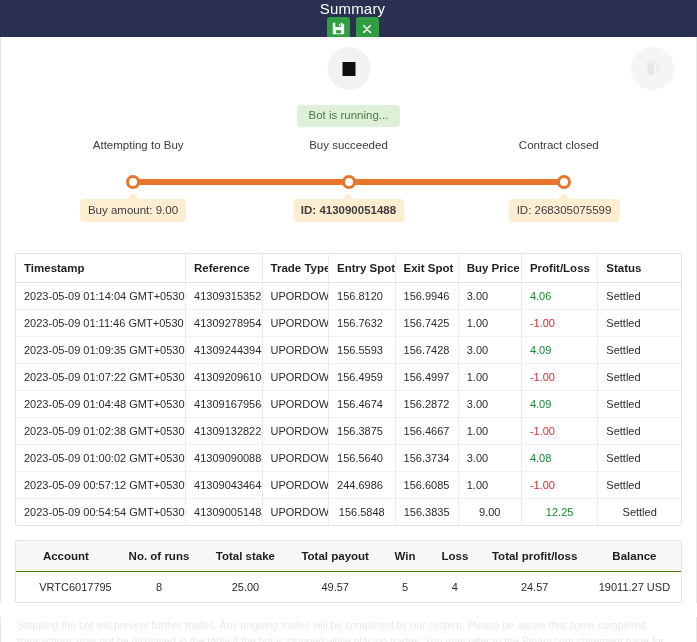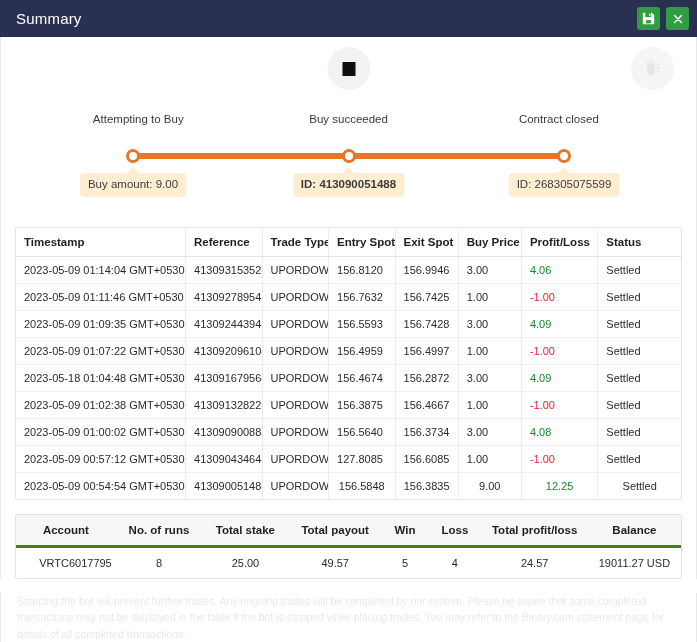--- a/index.html
+++ b/index.html
@@ -18,20 +18,21 @@
   }
 
   
   .titlebar {
     height: 37px;
     background: #2a3052;
     display: flex;
     align-items: center;
     padding: 0 8px 0 16px;
     position: relative;
+    flex-direction: column;
   }
   .titlebar-title {
     color: #ffffff;
     font-size: 15px;
     font-weight: 400;
     letter-spacing: .2px;
     flex: 1;
   }
   .titlebar-actions { display: flex; gap: 6px; }
   .tb-btn {
@@ -103,21 +104,21 @@
   }
 
   
   .timeline {
     position: relative;
     margin: 12px 14px 0 14px;
     height: 104px;
   }
   .tl-labels {
     display: flex;
-    justify-content: flex-end;
+    justify-content: center;
     padding: 0 4px;
   }
   .tl-label {
     font-size: 11.5px;
     color: #3a3a3a;
     width: 33.33%;
     text-align: center;
   }
   .tl-track {
     position: absolute;
@@ -225,21 +226,21 @@
     table-layout: fixed;
     font-size: 11px;
   }
   table.stats th {
     background: #f7f7f8;
     font-size: 11.5px;
     font-weight: bold;
     color: #1f1f1f;
     padding: 9px 4px;
     text-align: center;
-    border-bottom: 3px solid #4d7c0f;
+    border-bottom: 1px solid #4d7c0f;
   }
   table.stats td {
     padding: 9px 4px;
     text-align: center;
     color: #2b2b2b;
   }
   table.stats td.left { text-align: right; padding-left: 14px; }
   .win { color: #118a2e; }
   .loss { color: #e3262e; }
 
@@ -294,20 +295,23 @@
             <path fill="#e6e6e6" d="M6 8h8v11a1 1 0 0 1-1 1H7a1 1 0 0 1-1-1V8z"></path>
             <path fill="#e6e6e6" d="M4.5 5.6h11v1.6h-11zM8.2 3.8h3.6v1.4H8.2z"></path>
             <rect fill="#e6e6e6" x="16.2" y="8.4" width="4.4" height="1.7"></rect>
             <rect fill="#e6e6e6" x="16.2" y="12.1" width="4.4" height="1.7"></rect>
             <rect fill="#e6e6e6" x="16.2" y="15.8" width="3" height="1.7"></rect>
           </svg>
         </span>
       </button>
     </div>
 
+    <div class="status-wrap">
+      <div class="status-pill">Bot is running...</div>
+    </div>
 
     <div class="timeline">
       <div class="tl-labels">
         <div class="tl-label">Attempting to Buy</div>
         <div class="tl-label">Buy succeeded</div>
         <div class="tl-label">Contract closed</div>
       </div>
       <div class="tl-track">
         <span class="tl-dot d0"></span>
         <span class="tl-dot d1"></span>
@@ -379,21 +383,21 @@
               <td>2023-05-09 01:07:22 GMT+0530</td>
               <td>413092096108</td>
               <td>UPORDOWN</td>
               <td>156.4959</td>
               <td>156.4997</td>
               <td>1.00</td>
               <td class="pl-neg">-1.00</td>
               <td>Settled</td>
             </tr>
             <tr>
-              <td>2023-05-18 01:04:48 GMT+0530</td>
+              <td>2023-05-09 01:04:48 GMT+0530</td>
               <td>413091679568</td>
               <td>UPORDOWN</td>
               <td>156.4674</td>
               <td>156.2872</td>
               <td>3.00</td>
               <td class="pl-pos">4.09</td>
               <td>Settled</td>
             </tr>
             <tr>
               <td>2023-05-09 01:02:38 GMT+0530</td>
@@ -412,21 +416,21 @@
               <td>156.5640</td>
               <td>156.3734</td>
               <td>3.00</td>
               <td class="pl-pos">4.08</td>
               <td>Settled</td>
             </tr>
             <tr>
               <td>2023-05-09 00:57:12 GMT+0530</td>
               <td>413090434648</td>
               <td>UPORDOWN</td>
-              <td>127.8085</td>
+              <td>244.6986</td>
               <td>156.6085</td>
               <td>1.00</td>
               <td class="pl-neg">-1.00</td>
               <td>Settled</td>
             </tr>
             <tr>
               <td>2023-05-09 00:54:54 GMT+0530</td>
               <td>413090051488</td>
               <td>UPORDOWN</td>
               <td>156.5848</td>

